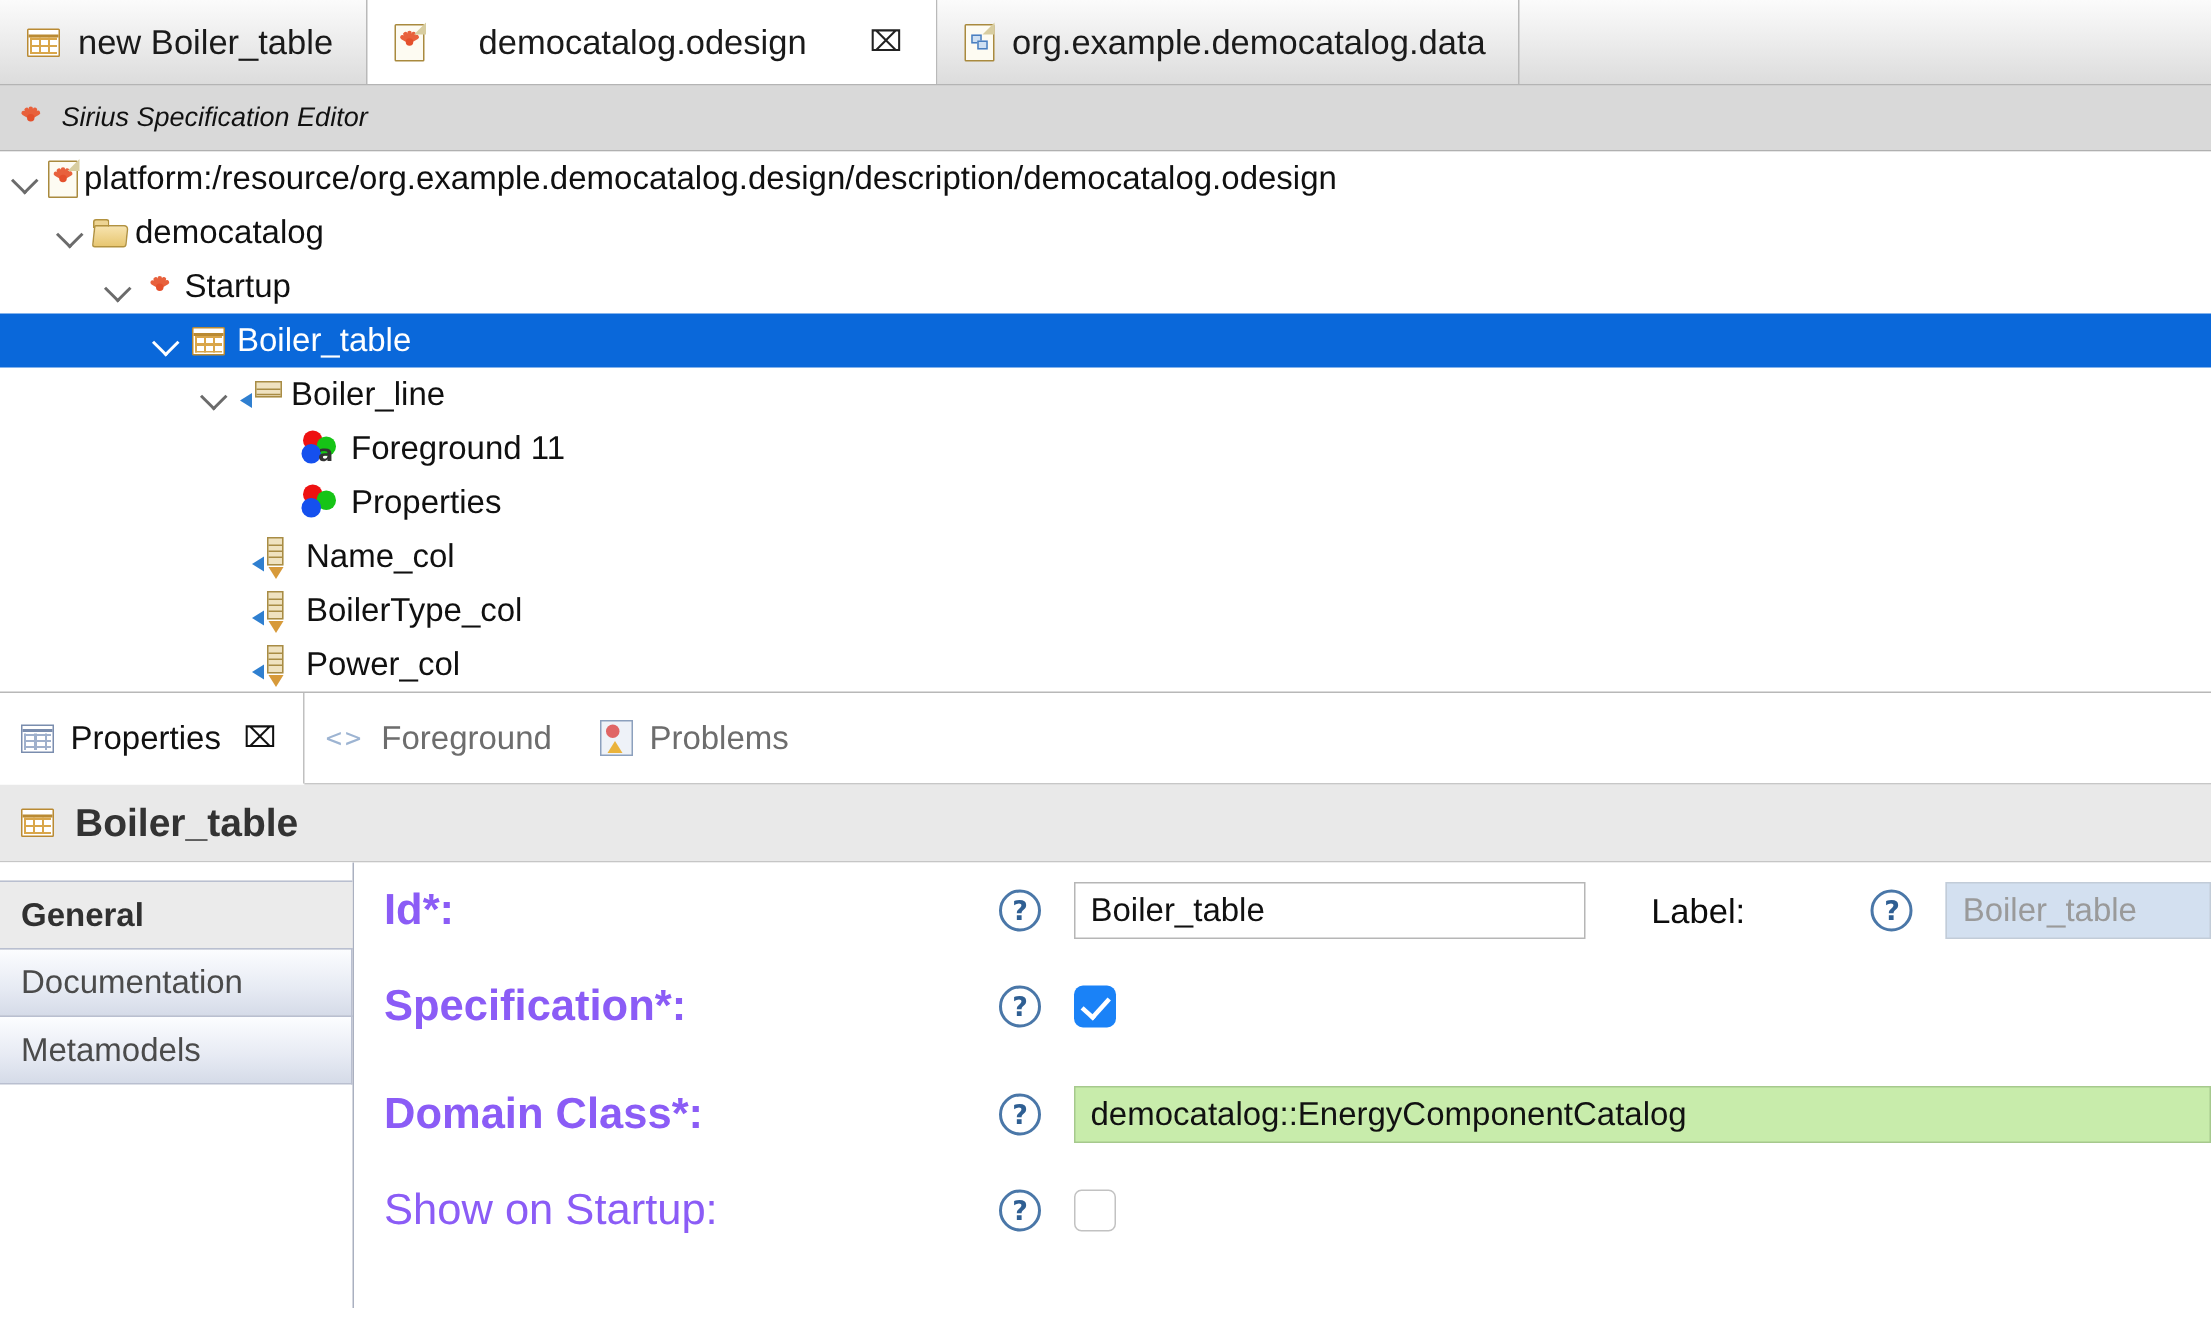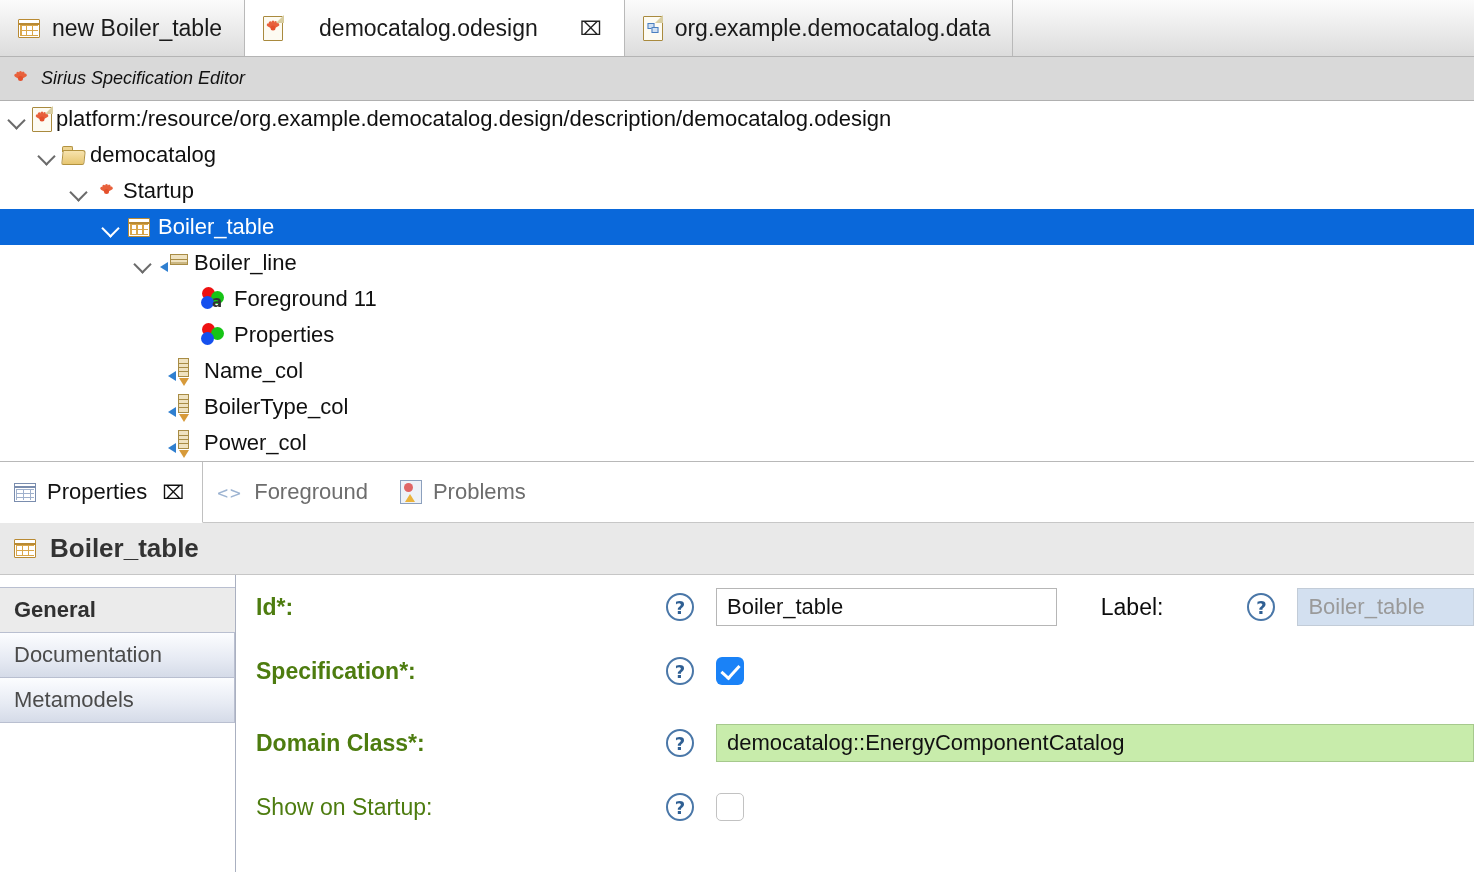--- a/index.html
+++ b/index.html
@@ -344,22 +344,22 @@
     position: absolute;
     left: 0; right: 0;
     height: 64px;
     display: flex;
     align-items: center;
   }
   .flabel {
     width: 430px;
     flex: none;
     padding-left: 20px;
-    font-size: 23px;
-    color: #4d7c0f;
+    font-size: 29px;
+    color: #8b5cf6;
   }
   .flabel.req { font-weight: 700; }
   .help {
     flex: none;
     width: 28px; height: 28px;
     border-radius: 50%;
     border: 2px solid #4a77a8;
     color: #2f5f93;
     font-size: 18px;
     font-weight: 700;

